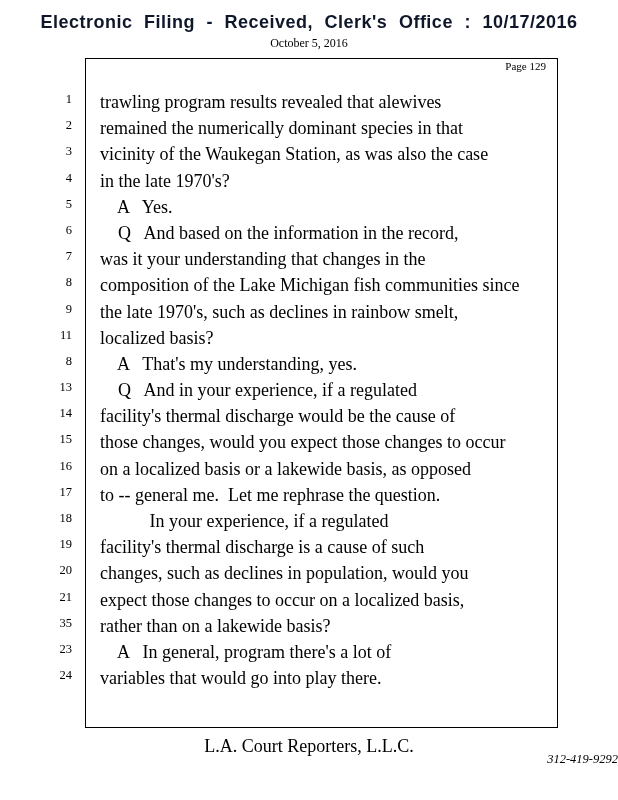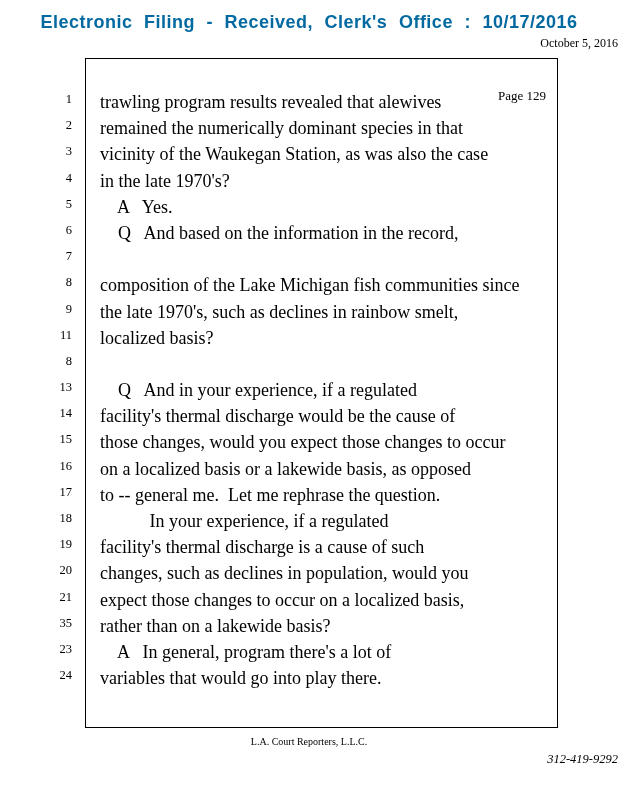--- a/index.html
+++ b/index.html
@@ -17,44 +17,44 @@
     position: absolute;
     top: 12px;
     left: 0;
     right: 0;
     text-align: center;
     font-family: "Liberation Sans", sans-serif;
     font-size: 18px;
     font-weight: 600;
     letter-spacing: 0.5px;
     word-spacing: 6px;
-    color: #0369a1;
+    color: #0f172a;
   }
   .header-date {
     position: absolute;
     top: 36px;
     left: 0;
     right: 0;
-    text-align: right;
+    text-align: center;
     font-size: 12px;
   }
   .transcript-box {
     position: absolute;
     left: 85px;
     top: 58px;
     width: 473px;
     height: 670px;
     border: 1px solid #000000;
     background: #ffffff;
   }
   .page-label {
     position: absolute;
-    top: 88px;
+    top: 60px;
     right: 72px;
-    font-size: 13px;
+    font-size: 11px;
   }
   .lines {
     position: absolute;
     top: 92px;
     left: 0;
     right: 0;
   }
   .line-row {
     position: relative;
     height: 26.2px;
@@ -73,21 +73,21 @@
     top: 0;
     font-size: 18px;
     white-space: pre;
   }
   .footer-company {
     position: absolute;
     top: 736px;
     left: 0;
     right: 0;
     text-align: center;
-    font-size: 10px;
+    font-size: 18px;
   }
   .footer-phone {
     position: absolute;
     top: 752px;
     left: 0;
     right: 0;
     text-align: right;
     font-size: 12.5px;
     font-style: italic;
   }
@@ -125,35 +125,37 @@
       <div class="line-row">
         <span class="line-num">5</span>
         <span class="line-text">    A   Yes.</span>
       </div>
       <div class="line-row">
         <span class="line-num">6</span>
         <span class="line-text">    Q   And based on the information in the record,</span>
       </div>
       <div class="line-row">
         <span class="line-num">7</span>
+        <span class="line-text">was it your understanding that changes in the</span>
       </div>
       <div class="line-row">
         <span class="line-num">8</span>
         <span class="line-text">composition of the Lake Michigan fish communities since</span>
       </div>
       <div class="line-row">
         <span class="line-num">9</span>
         <span class="line-text">the late 1970's, such as declines in rainbow smelt,</span>
       </div>
       <div class="line-row">
         <span class="line-num">11</span>
         <span class="line-text">localized basis?</span>
       </div>
       <div class="line-row">
         <span class="line-num">8</span>
+        <span class="line-text">    A   That's my understanding, yes.</span>
       </div>
       <div class="line-row">
         <span class="line-num">13</span>
         <span class="line-text">    Q   And in your experience, if a regulated</span>
       </div>
       <div class="line-row">
         <span class="line-num">14</span>
         <span class="line-text">facility's thermal discharge would be the cause of</span>
       </div>
       <div class="line-row">

